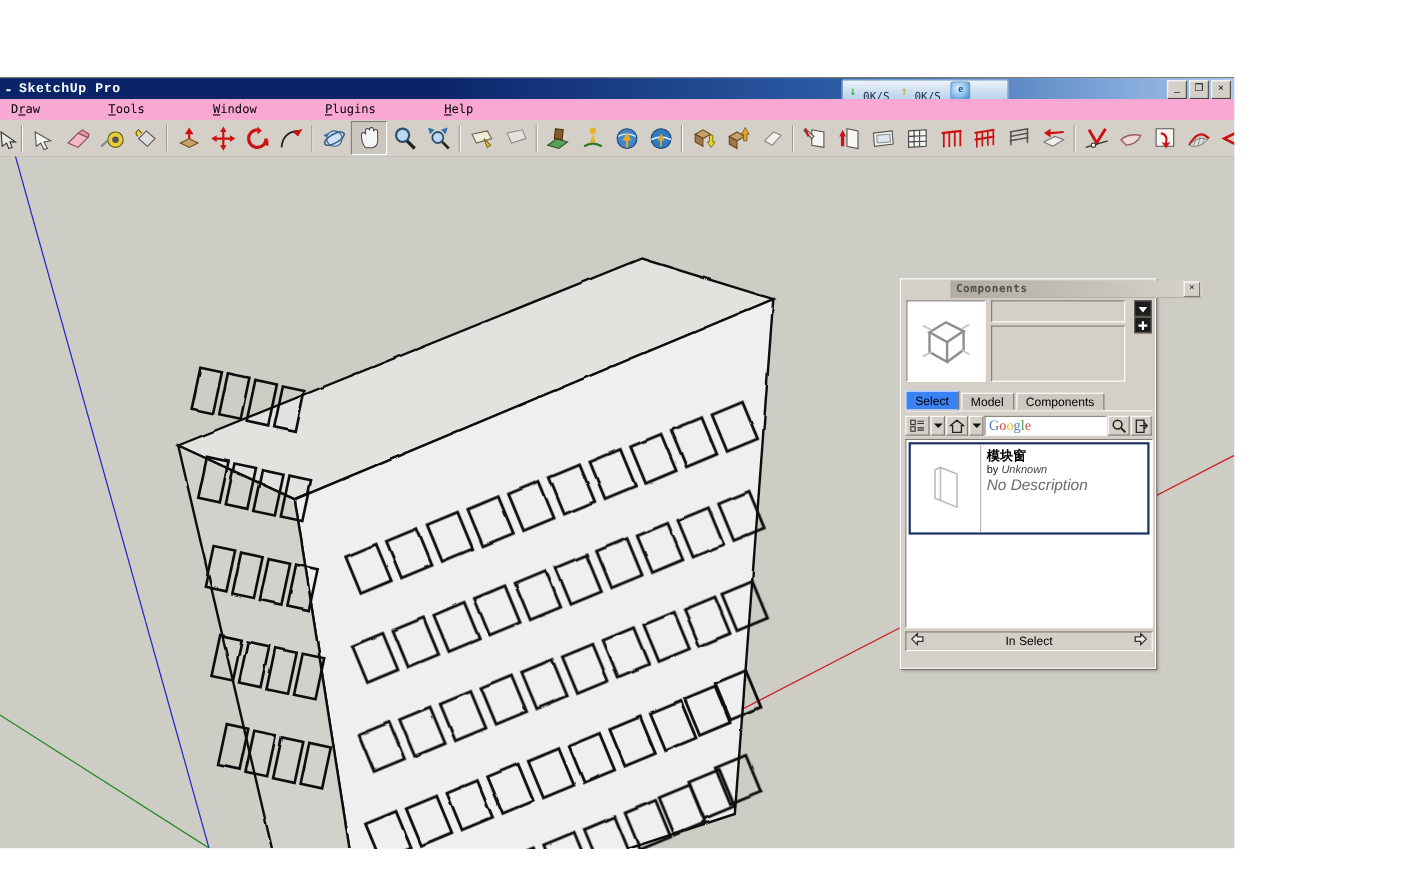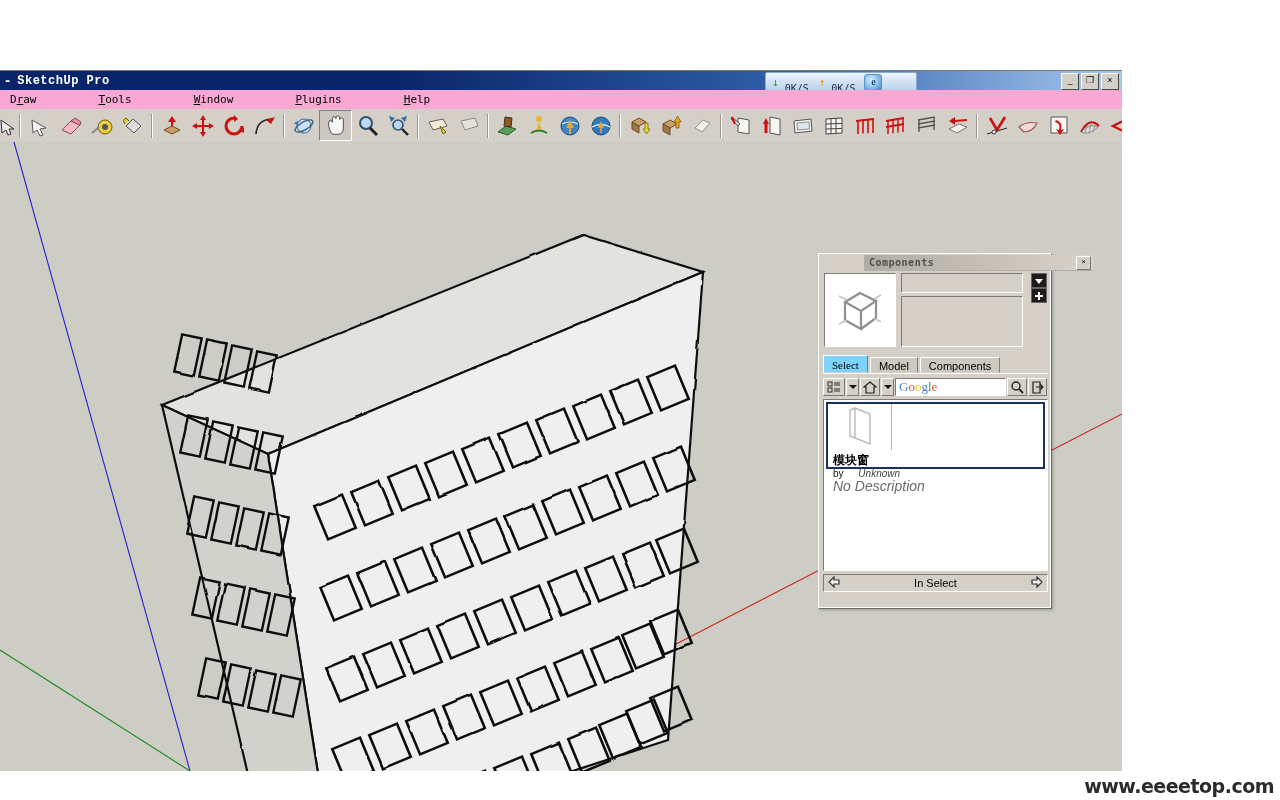--- a/index.html
+++ b/index.html
@@ -290,25 +290,24 @@
     color: #000;
     background: #cdc9c1;
     border: 1px solid;
     border-color: #ffffff #7f7b74 #d4d0c8 #ffffff;
     margin-right: 2px;
     box-sizing: border-box;
     line-height: 14px;
   }
   #cp-tabs .cp-tab.active {
     height: 18px;
-    background: #7dd3fc;
+    background: #3b82f6;
     font-weight: normal;
     border-bottom-color: #d4d0c8;
     line-height: 16px;
-    font-family: Liberation Serif, serif;
   }
 
   
   #cp-searchrow {
     position: absolute;
     left: 4px; top: 123px;
     width: 225px; height: 20px;
     display: flex;
     align-items: center;
   }
@@ -348,26 +347,25 @@
     left: 4px; top: 145px;
     width: 225px; height: 172px;
     background: #ffffff;
     border: 1px solid;
     border-color: #7f7b74 #ffffff #ffffff #7f7b74;
     box-sizing: border-box;
     overflow: hidden;
   }
   #cp-result-item {
     margin: 2px;
-    height: 67px;
+    height: 84px;
     border: 2px solid #1b2f63;
     box-sizing: border-box;
     display: flex;
     background: #ffffff;
-    flex-direction: column;
   }
   #cp-result-thumb {
     width: 63px;
     border-right: 1px solid #b7b7b7;
     display: flex; align-items: center; justify-content: center;
     flex: none;
   }
   #cp-result-meta {
     flex: 1;
     padding: 3px 0 0 5px;
@@ -376,21 +374,21 @@
     font-size: 12px;
     font-weight: bold;
     color: #000;
     line-height: 14px;
   }
   #cp-result-by {
     font-size: 10px;
     color: #111;
     line-height: 13px;
   }
-  #cp-result-by i { color: #444; margin-left: 12px; }
+  #cp-result-by i { color: #444; }
   #cp-result-desc {
     font-size: 14px;
     font-style: italic;
     color: #6a6a6a;
     line-height: 13px;
   }
 
   
   #cp-footer {
     position: absolute;
@@ -952,15 +950,14 @@
         <span>
           <svg width="12" height="12" viewBox="0 0 12 12">
               <path d="M6 1 L6 4 L1 4 L1 8 L6 8 L6 11 L11 6 Z" fill="#f0f0ec" stroke="#333" stroke-width="1.2"></path>
             </svg>
         </span>
       </div>
     </div>
 
   </div>
 
-  <div id="watermark">www.eeeetop.com</div>
 
 </div>
 
 </body></html>

